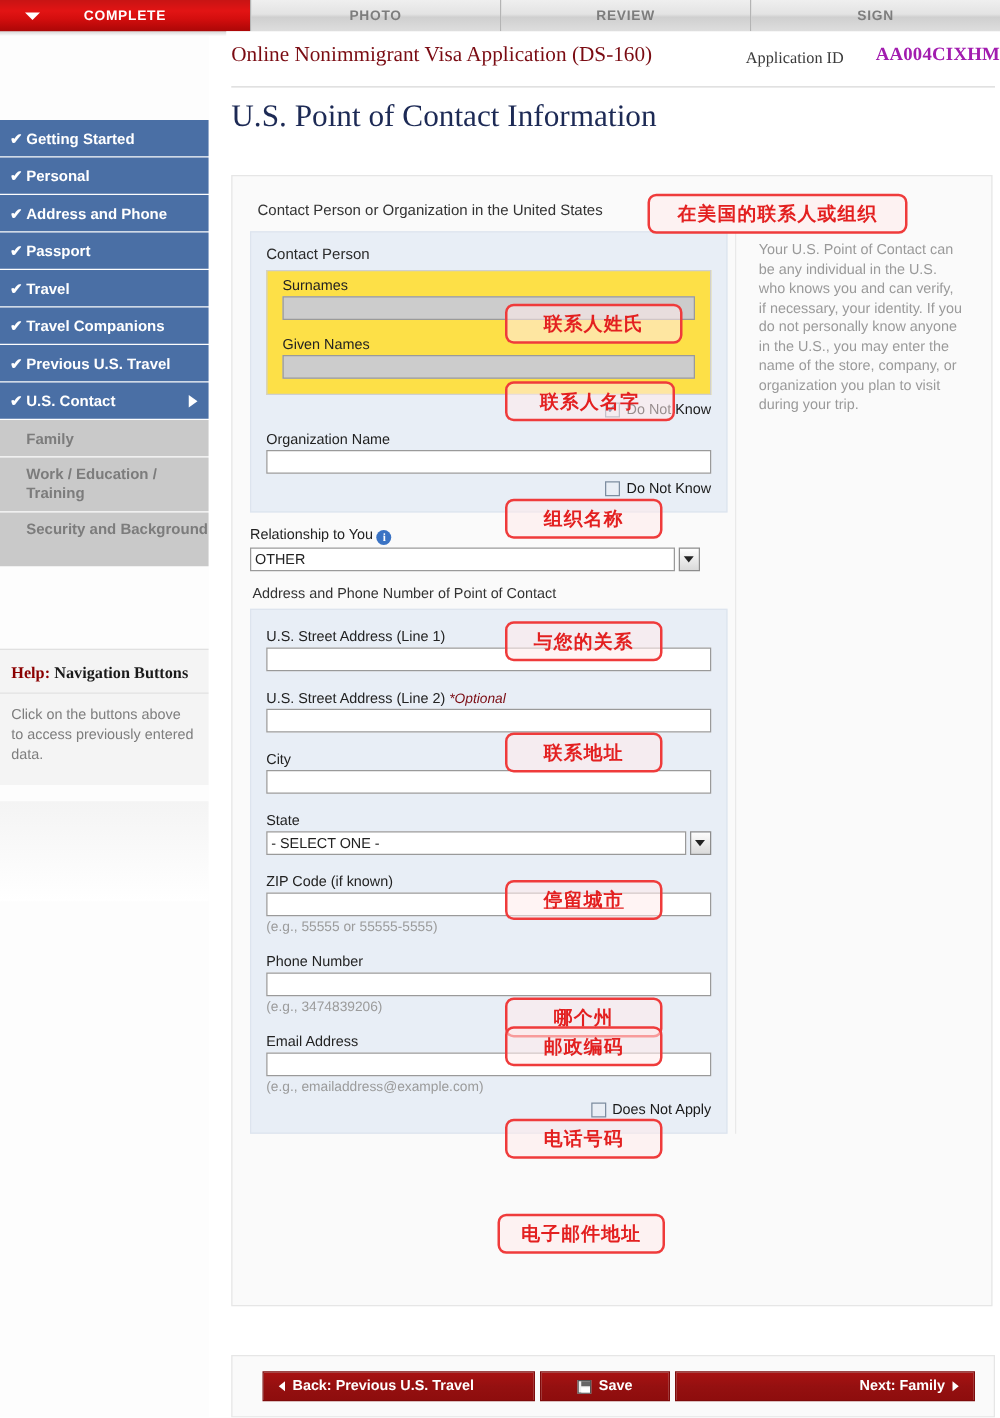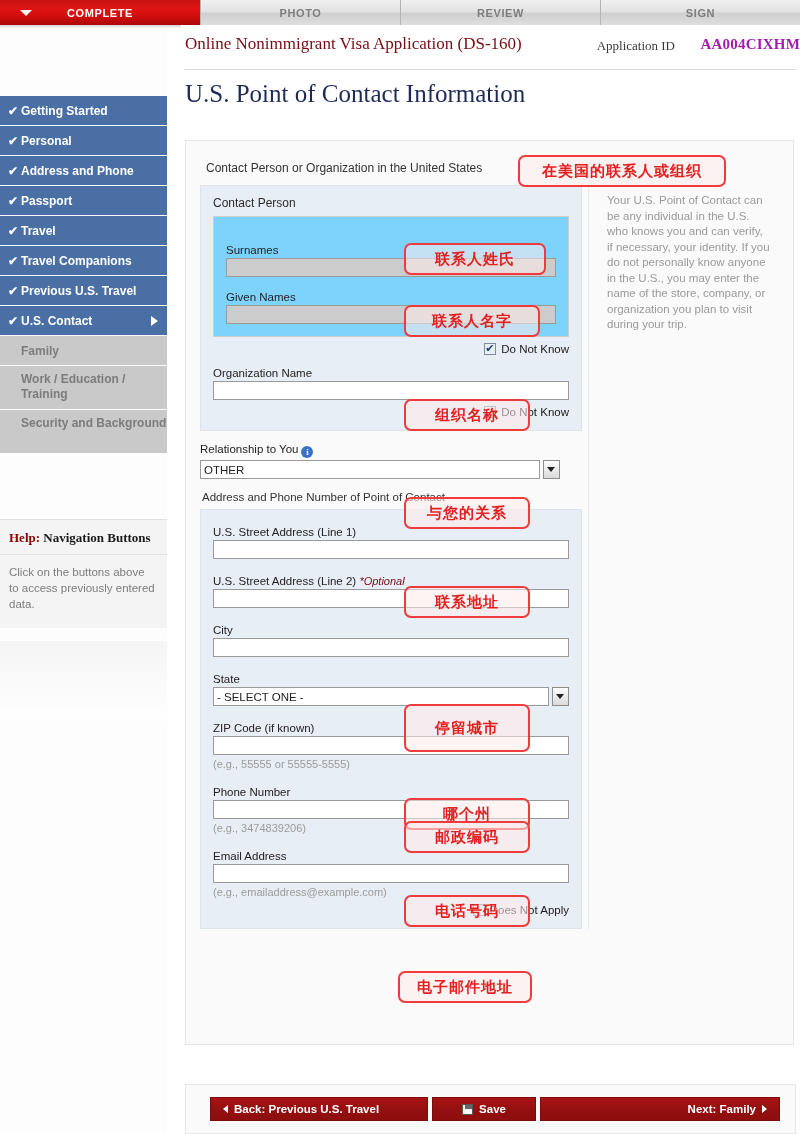--- a/index.html
+++ b/index.html
@@ -159,22 +159,22 @@
     flex: 1; padding: 8px 8px 0 18px;
     font-size: 11.5px; color: #9a9a9a; line-height: 15.5px;
     border-left: 1px solid #e9e9e9; margin-left: 6px;
   }
 
   .bluebox {
     background: #e8eef6; border: 1px solid #dde4ee;
     padding: 10px 12px 12px 12px;
   }
   .innerbox {
-    background: #7dd3fc; border: 1px solid #cfcfcf;
-    padding: 21px 12px 12px 12px;
+    background: #fde047; border: 1px solid #cfcfcf;
+    padding: 0 12px 12px 12px;
   }
   .box-legend { font-size: 12px; color: #2b2b2b; margin-bottom: 6px; }
 
   .field { margin: 6px 0 0 0; position: relative; }
   .field-label { font-size: 11.5px; color: #222; margin-bottom: 2px; display:block; }
   .field-label .optional { color: #7a0b12; font-style: italic; font-size: 11px; }
   .inp {
     display: block; width: 100%; height: 19px;
     border: 1px solid #9a9a9a; background: #ffffff;
     font-size: 11.5px; padding: 1px 3px; color: #222;
@@ -476,21 +476,21 @@
   <div class="anno" style="left:404px; top:243px; width:142px; height:32px;">联系人姓氏</div>
 
   <div class="anno" style="left:404px; top:305px; width:136px; height:32px;">联系人名字</div>
 
   <div class="anno" style="left:404px; top:399px; width:126px; height:32px;">组织名称</div>
 
   <div class="anno" style="left:404px; top:497px; width:126px; height:32px;">与您的关系</div>
 
   <div class="anno" style="left:404px; top:586px; width:126px; height:32px;">联系地址</div>
 
-  <div class="anno" style="left:404px; top:704px; width:126px; height:48px;">停留城市</div>
+  <div class="anno" style="left:404px; top:704px; width:126px; height:32px;text-decoration:underline;">停留城市</div>
 
   <div class="anno" style="left:404px; top:762px; width:126px; height:32px;margin-top:36px;">哪个州</div>
 
   <div class="anno" style="left:404px; top:821px; width:126px; height:32px;">邮政编码</div>
 
   <div class="anno" style="left:404px; top:895px; width:126px; height:32px;">电话号码</div>
 
   <div class="anno" style="left:398px; top:971px; width:134px; height:32px;">电子邮件地址</div>
 
   <div class="footer">

